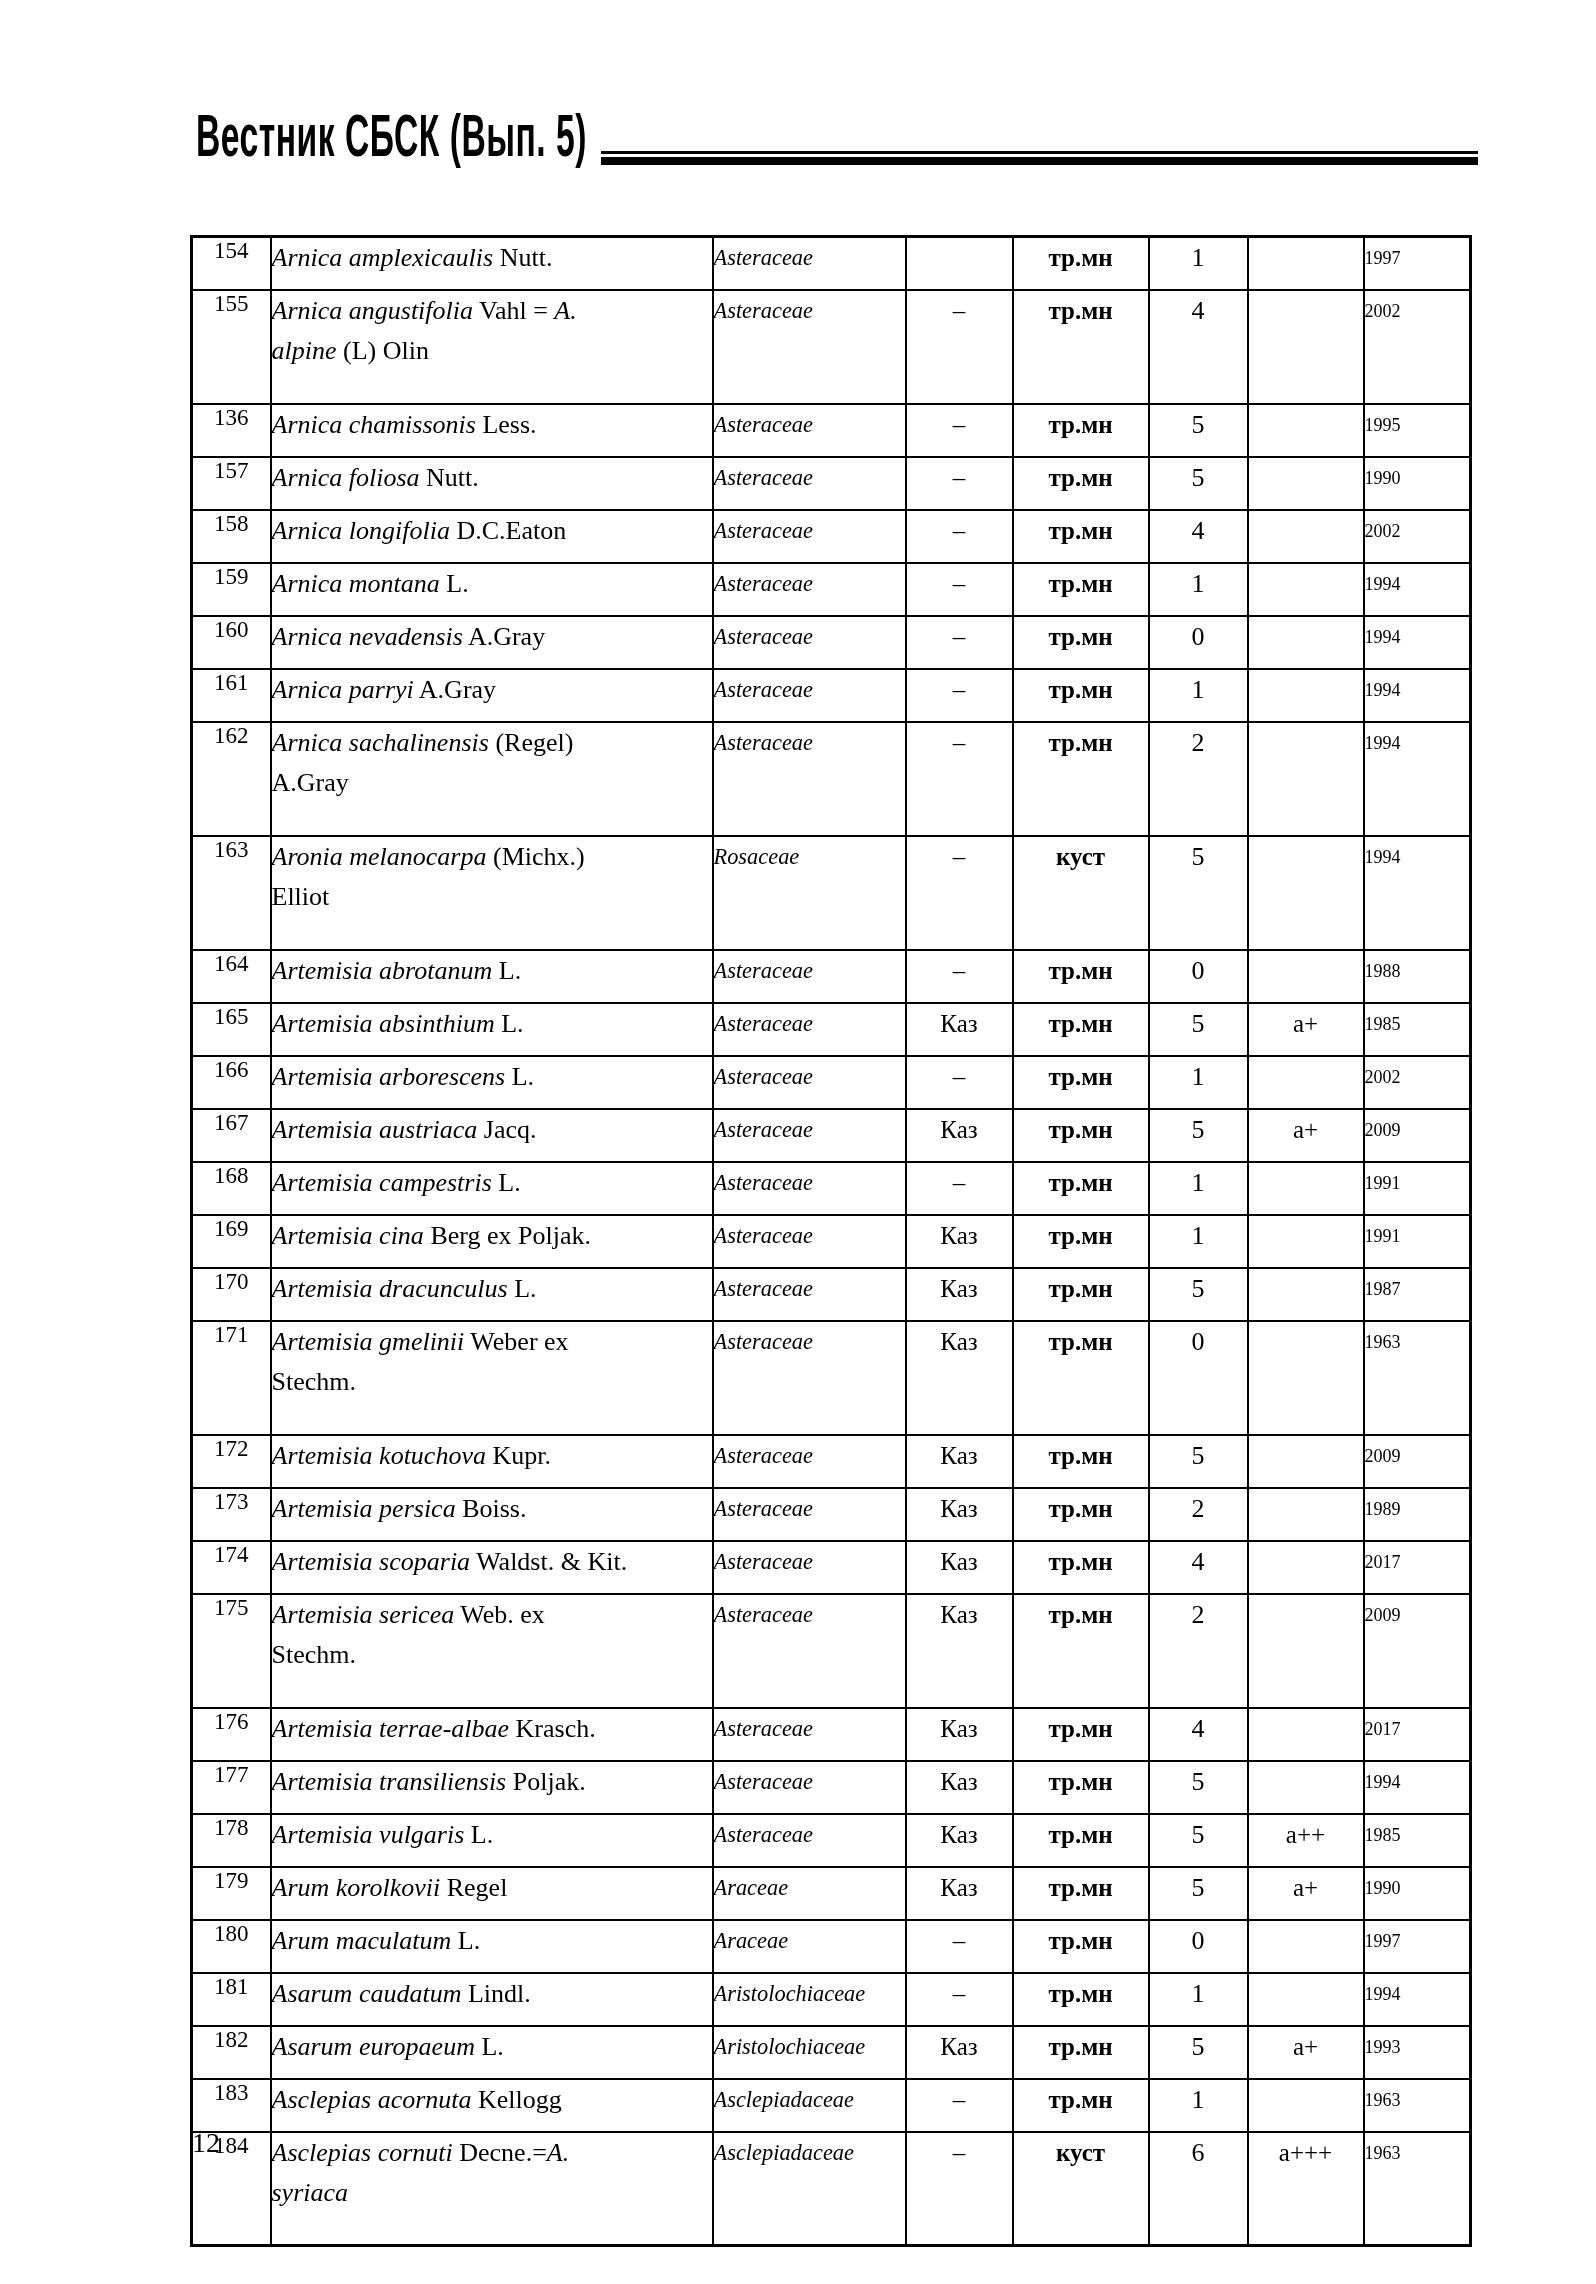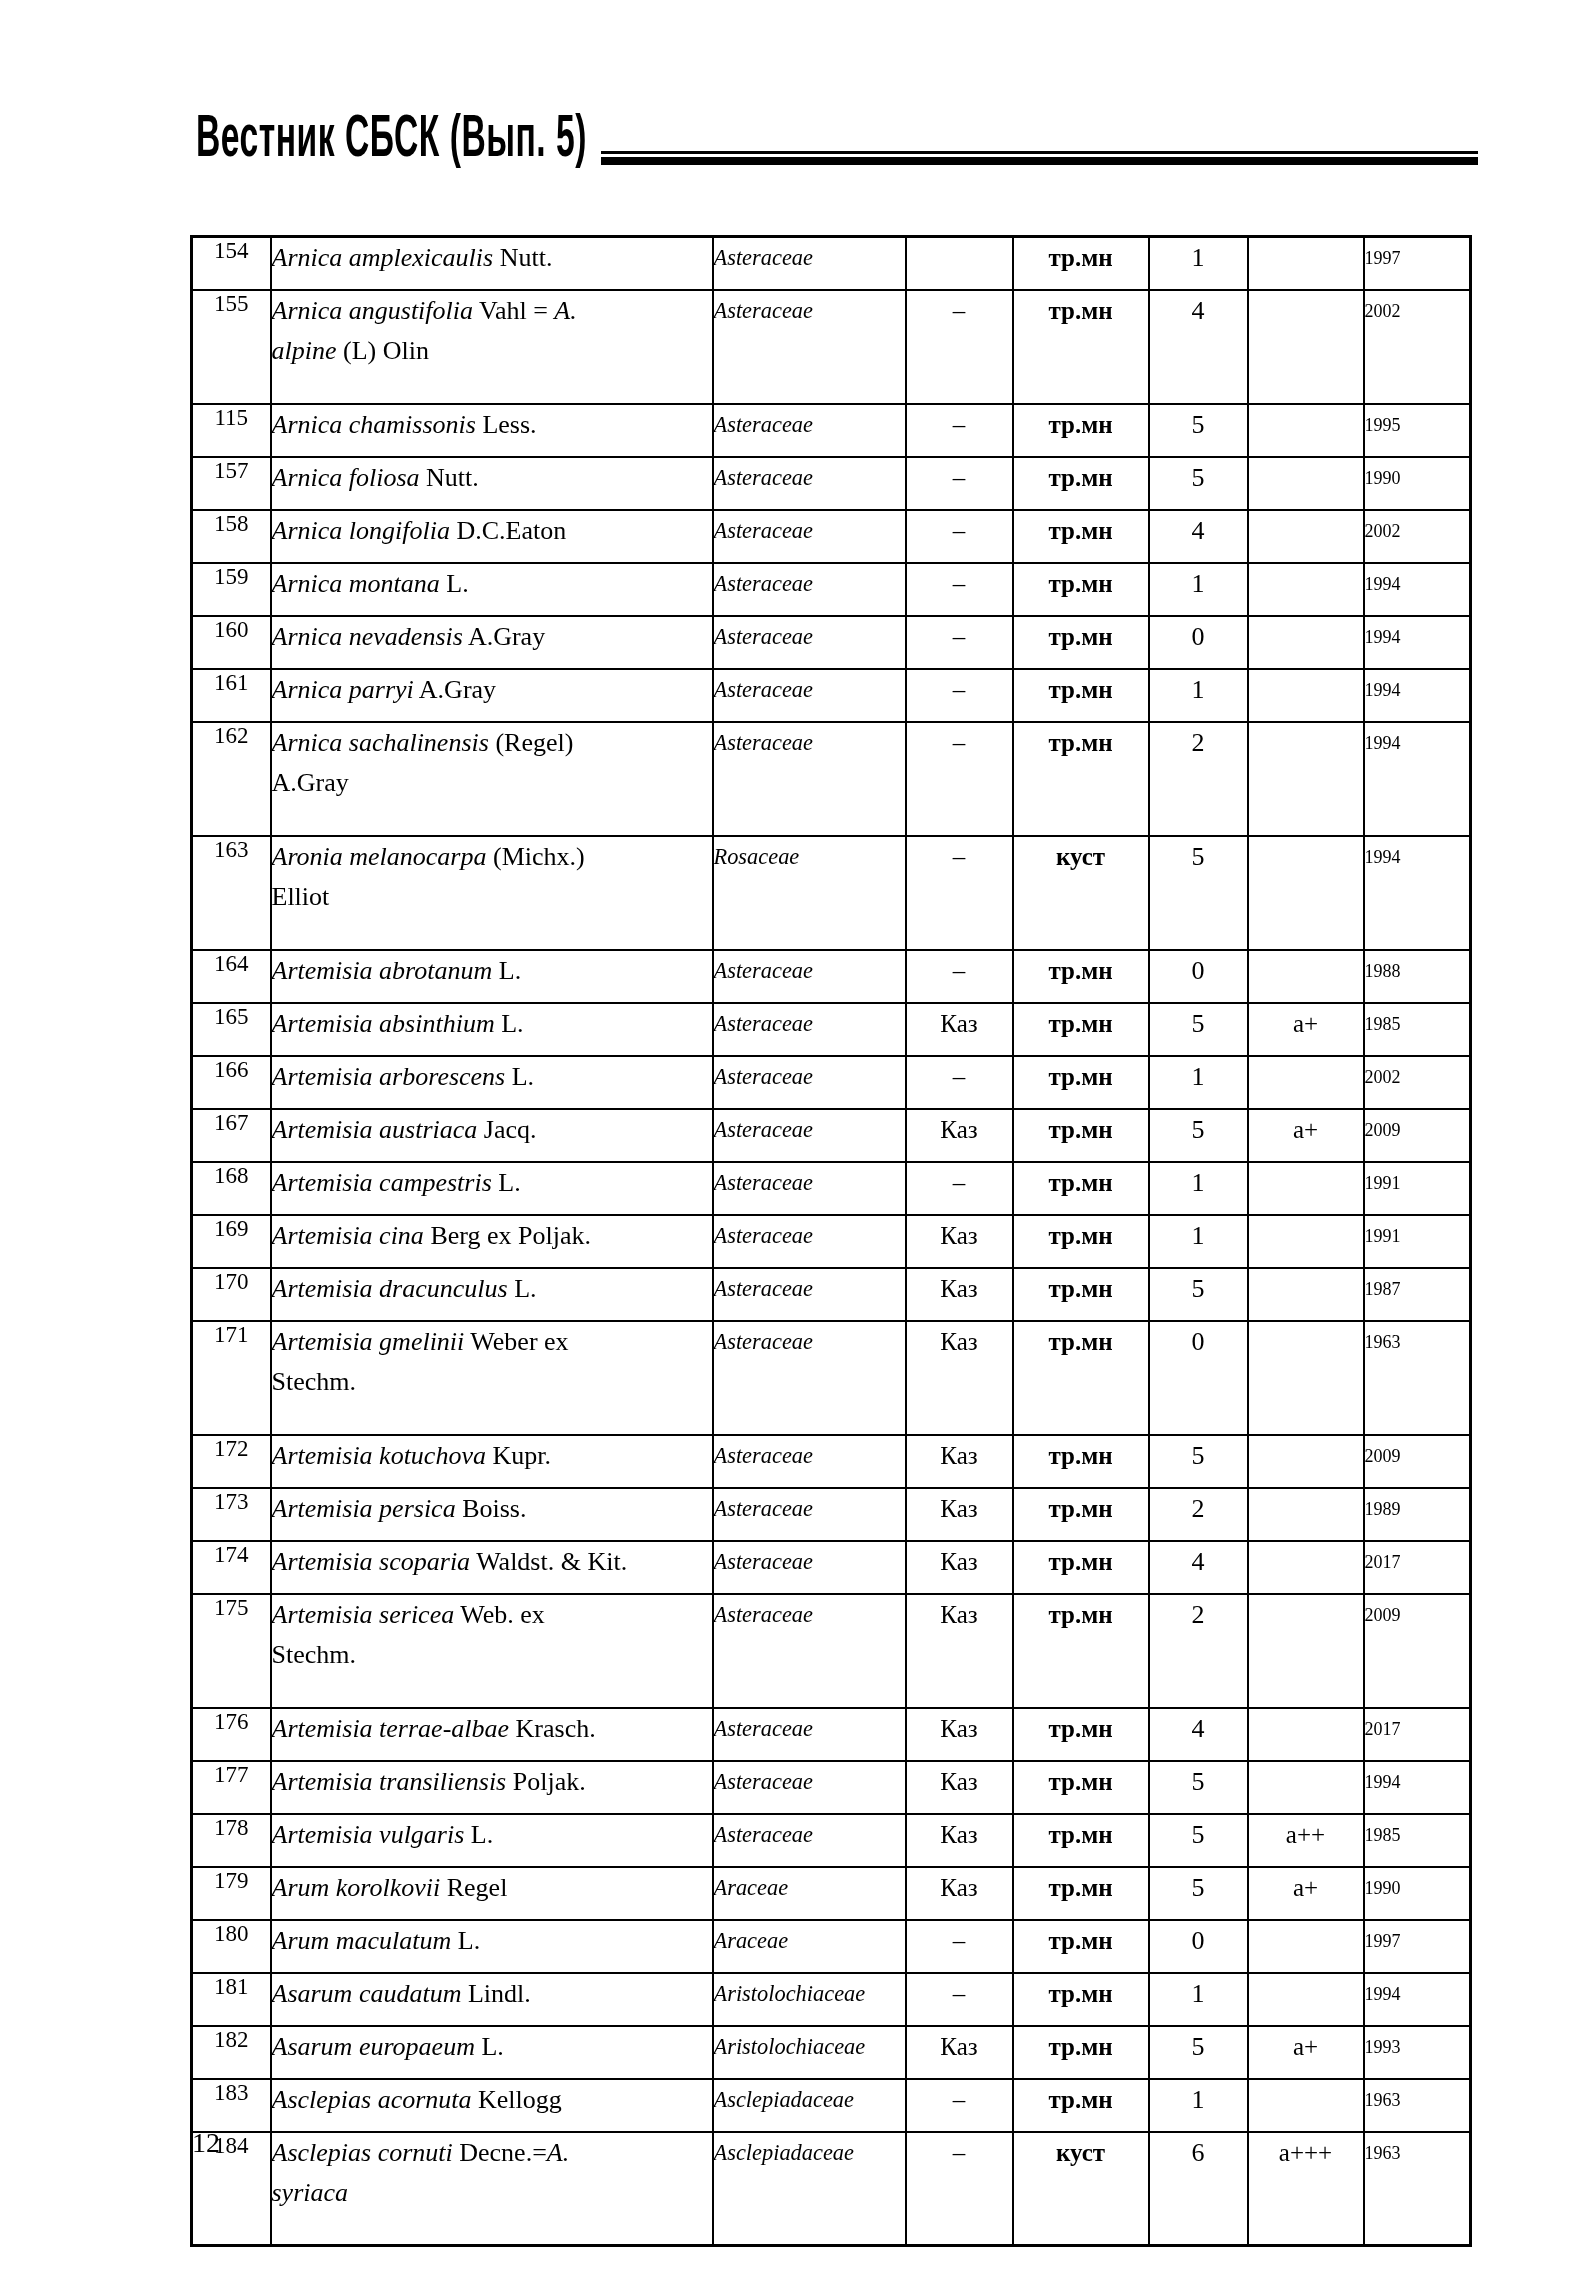--- a/index.html
+++ b/index.html
@@ -86,21 +86,21 @@
           <td class="c-num">155</td>
           <td class="c-name"><i>Arnica angustifolia</i><span> Vahl = </span><i>A.</i><br><i>alpine</i><span> (L) Olin</span></td>
           <td class="c-family">Asteraceae</td>
           <td class="c-kaz">–</td>
           <td class="c-form">тр.мн</td>
           <td class="c-score">4</td>
           <td class="c-allergy"></td>
           <td class="c-year">2002</td>
         </tr>
         <tr>
-          <td class="c-num">115</td>
+          <td class="c-num">136</td>
           <td class="c-name"><i>Arnica chamissonis</i><span> Less.</span></td>
           <td class="c-family">Asteraceae</td>
           <td class="c-kaz">–</td>
           <td class="c-form">тр.мн</td>
           <td class="c-score">5</td>
           <td class="c-allergy"></td>
           <td class="c-year">1995</td>
         </tr>
         <tr>
           <td class="c-num">157</td>

